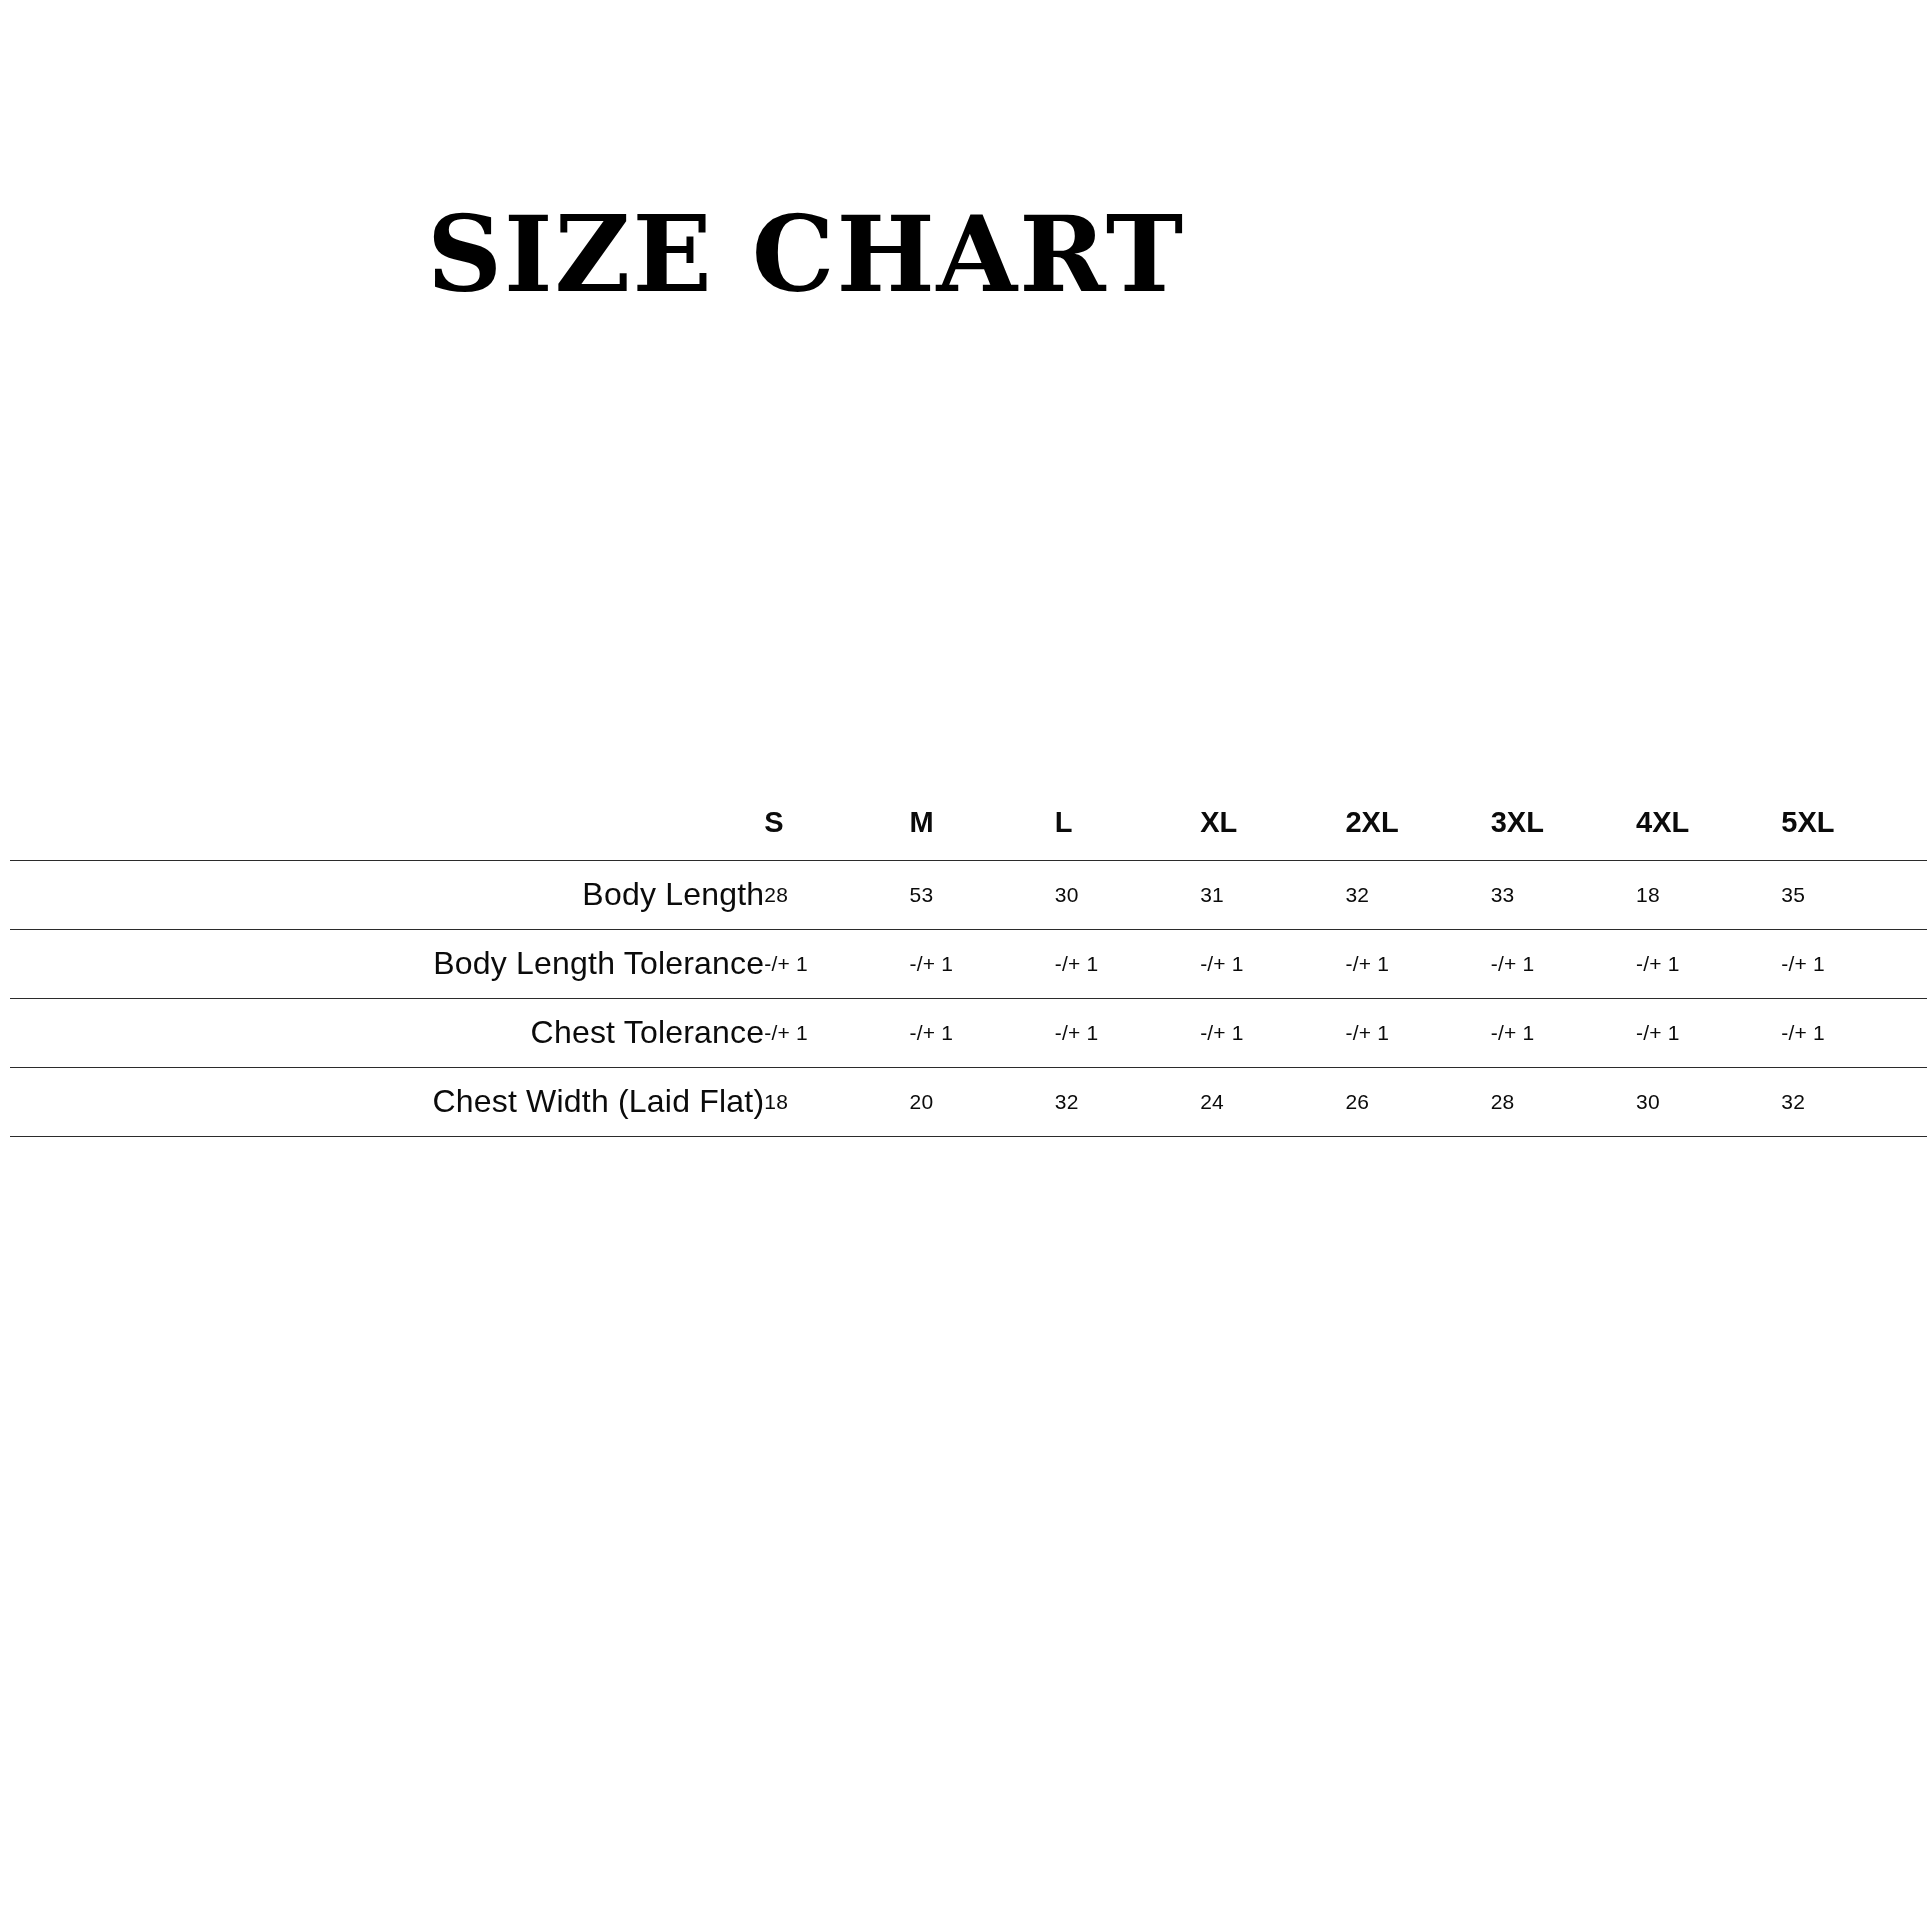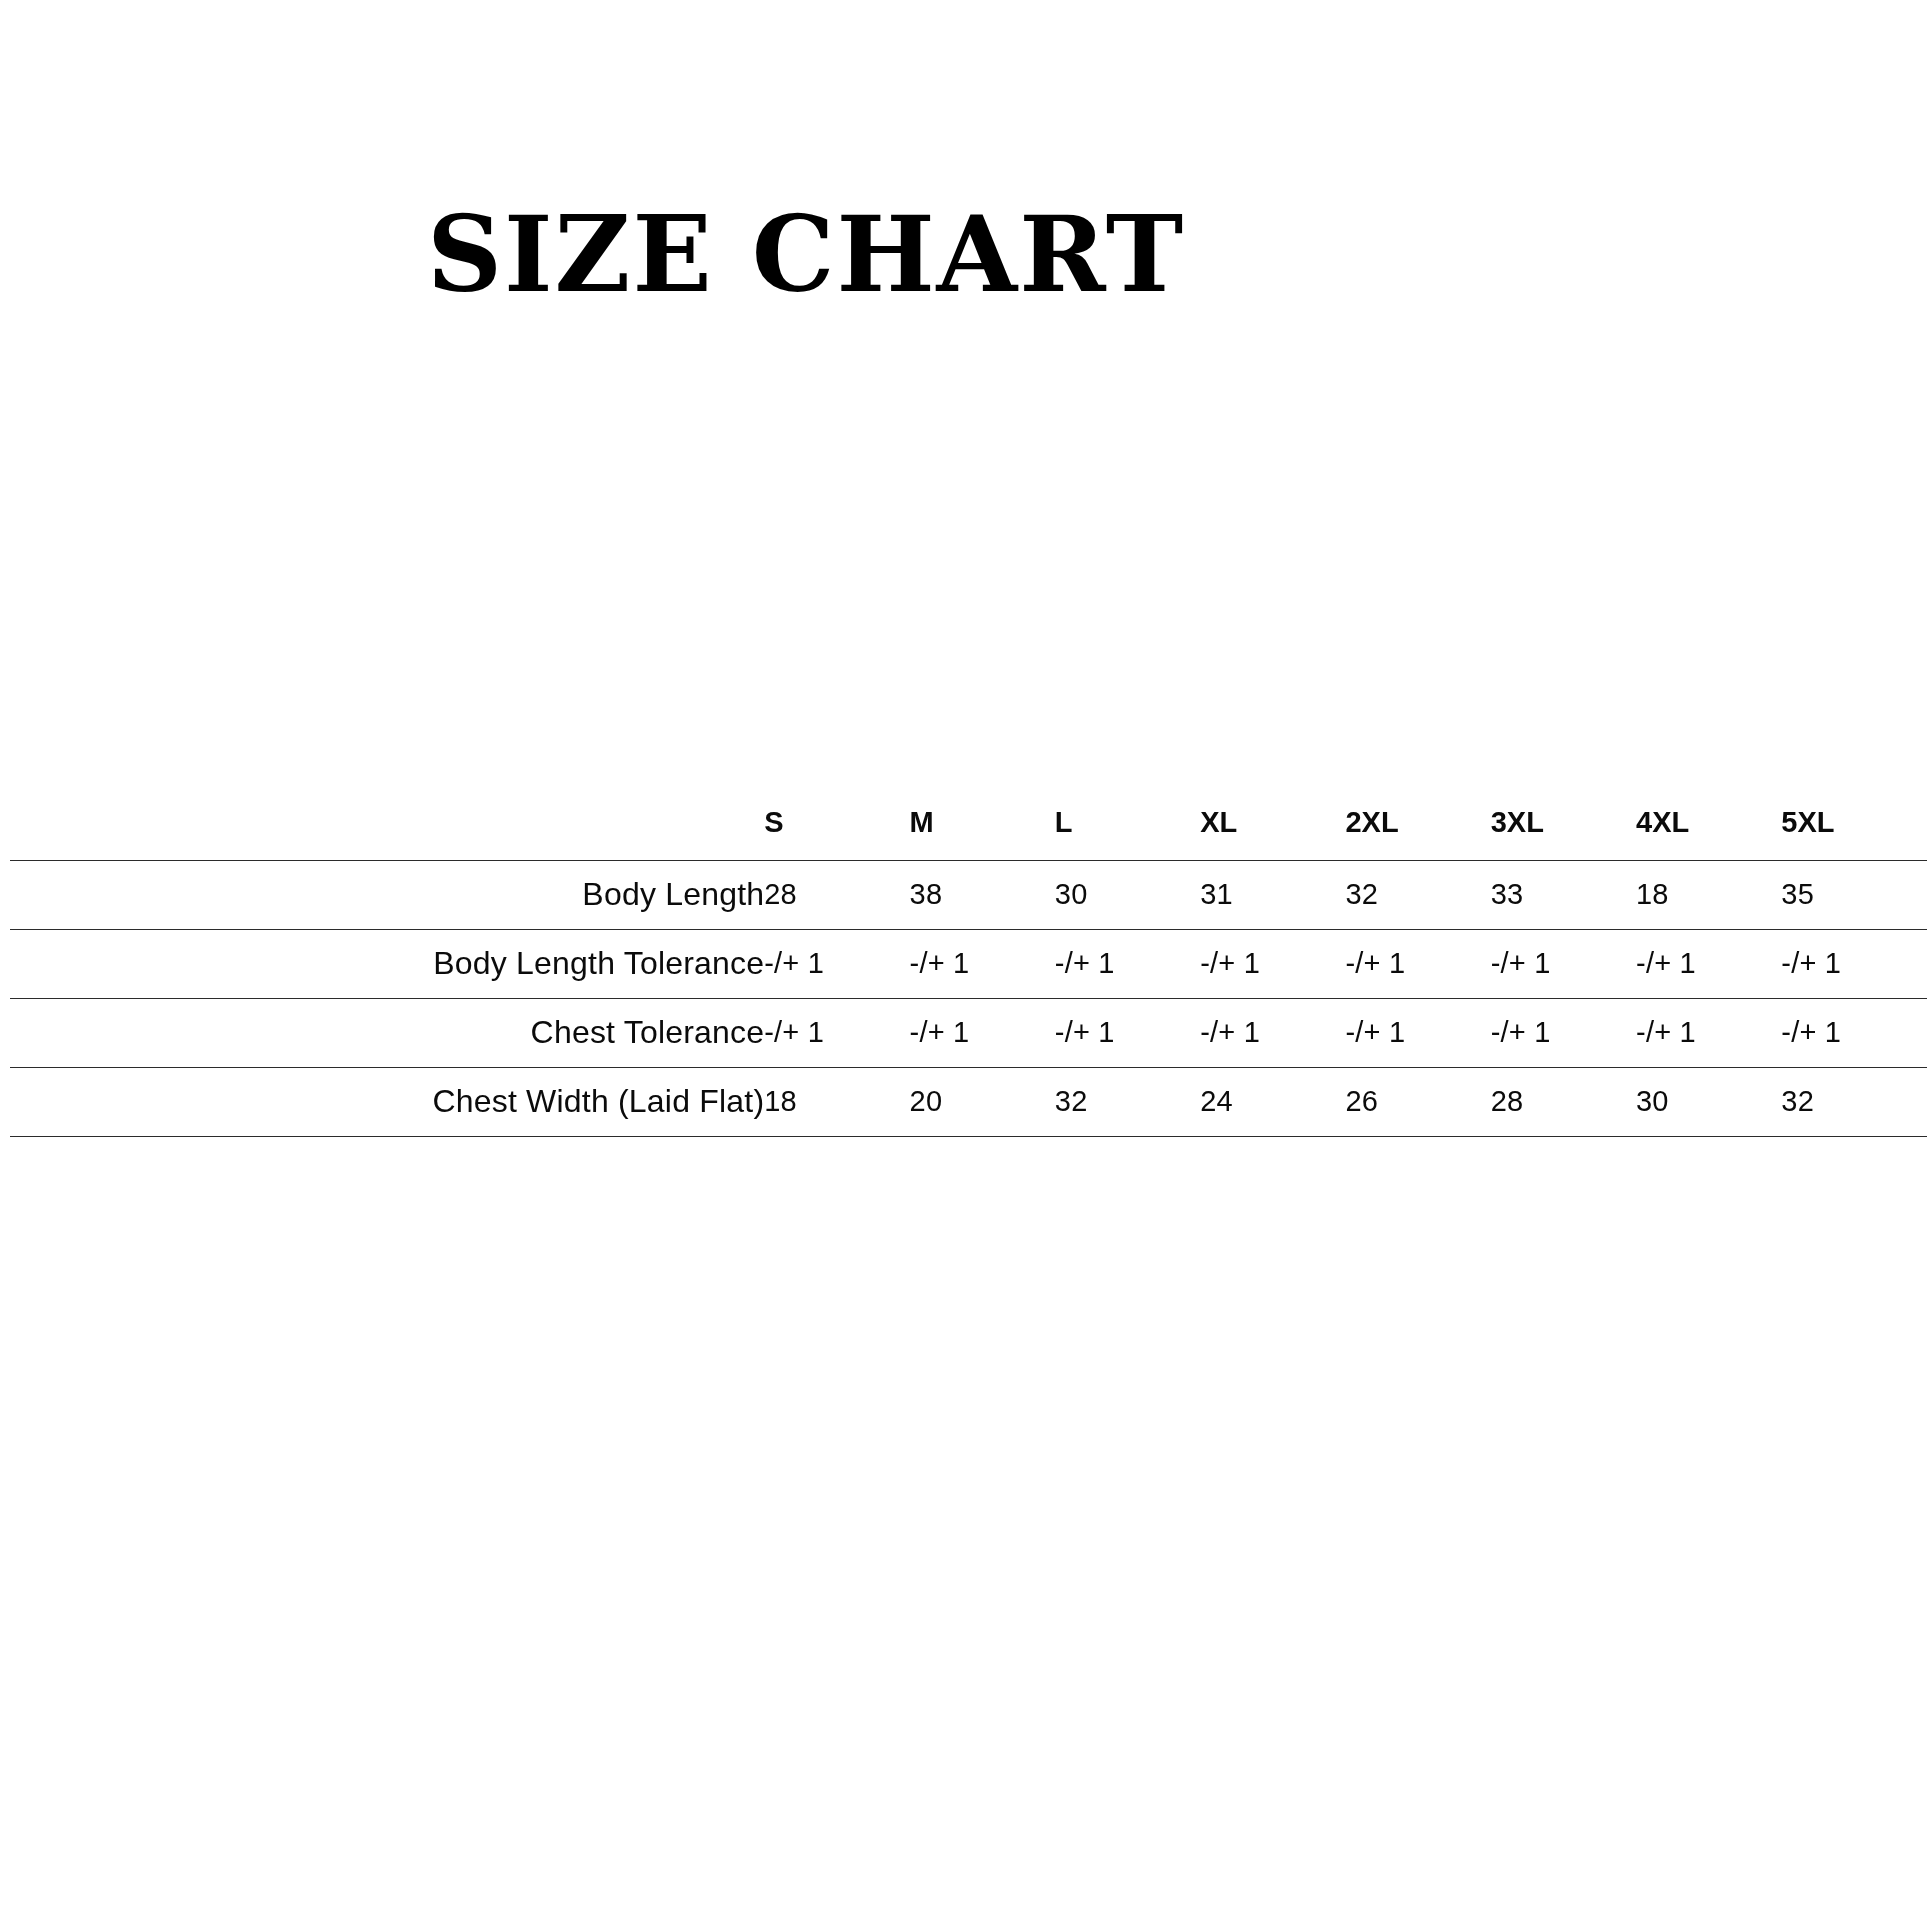--- a/index.html
+++ b/index.html
@@ -75,21 +75,21 @@
   }
 
   tbody tr {
     border-top: 1.9px solid #2b2b2b;
   }
   tbody tr:last-child {
     border-bottom: 1.9px solid #2b2b2b;
   }
   tbody td {
     height: 68px;
-    font-size: 29px;
+    font-size: 21px;
     font-weight: 400;
     color: #0b0b0b;
     letter-spacing: 0.2px;
   }
   tbody td.label-col {
     font-size: 32px;
     text-align: right;
   }
 </style>
 </head>
@@ -112,21 +112,21 @@
           <th class="size-col">3XL</th>
           <th class="size-col">4XL</th>
           <th class="size-col">5XL</th>
         </tr>
       </thead>
       <tbody>
 
         <tr>
           <td class="label-col">Body Length</td>
           <td class="size-col">28</td>
-          <td class="size-col">38</td>
+          <td class="size-col">53</td>
           <td class="size-col">30</td>
           <td class="size-col">31</td>
           <td class="size-col">32</td>
           <td class="size-col">33</td>
           <td class="size-col">18</td>
           <td class="size-col">35</td>
         </tr>
 
         <tr>
           <td class="label-col">Body Length Tolerance</td>

